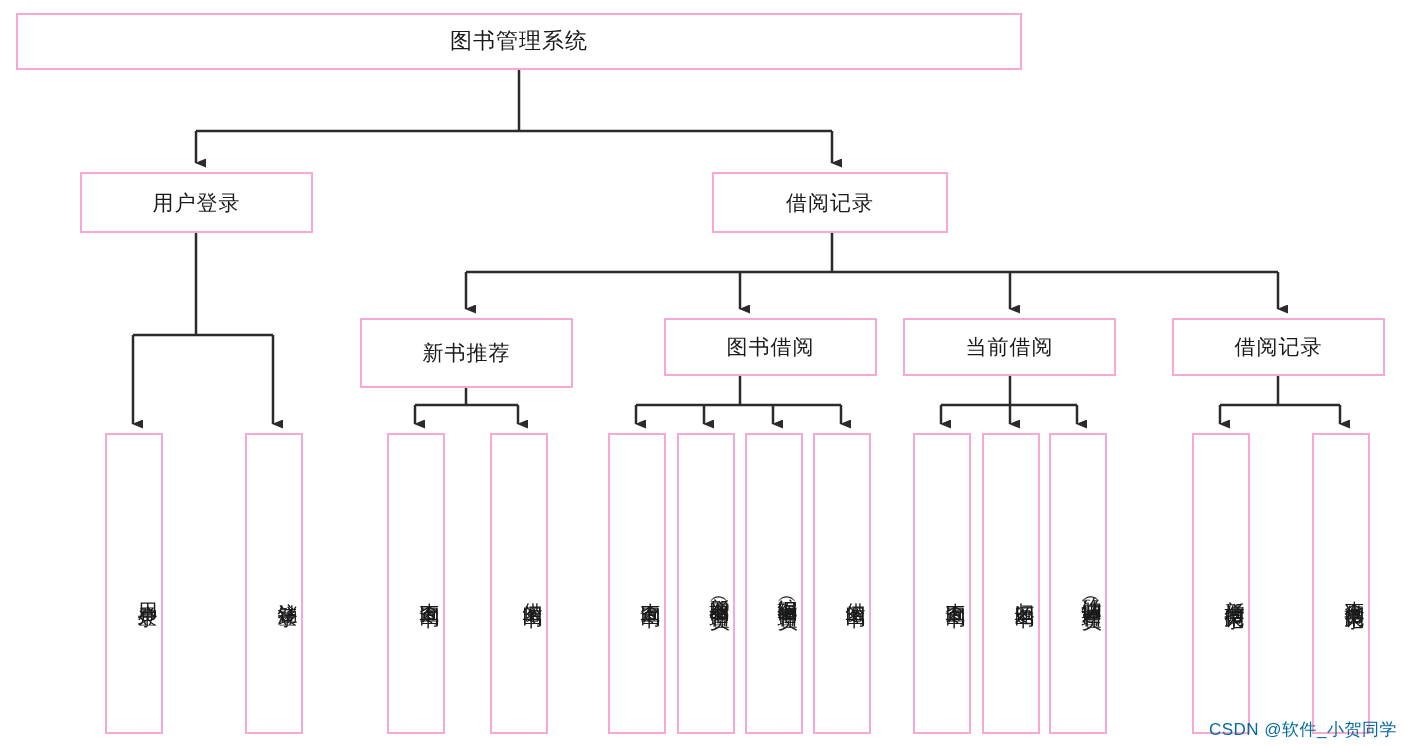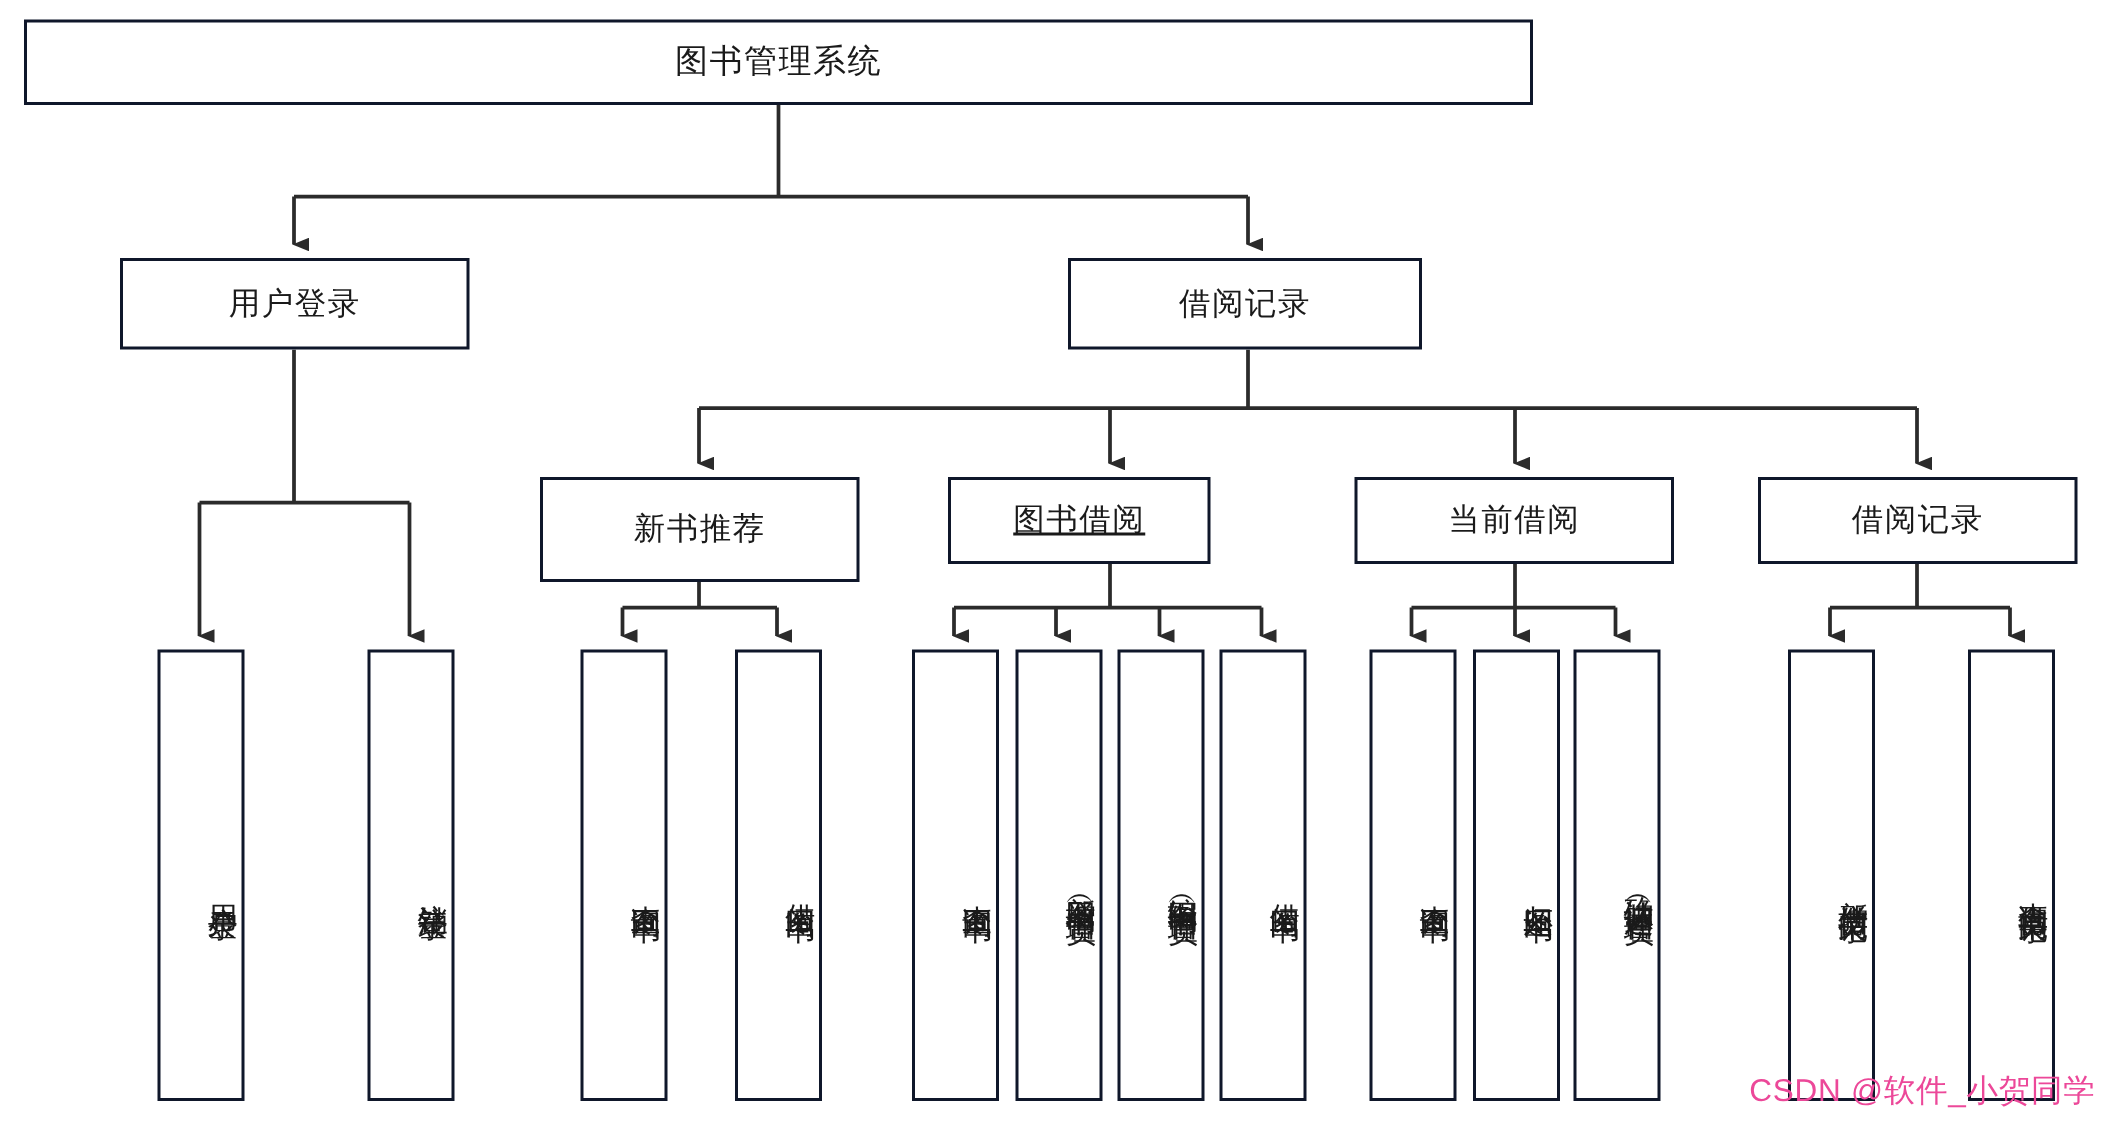--- a/index.html
+++ b/index.html
@@ -23,21 +23,21 @@
     left: 0;
     top: 0;
     width: 1405px;
     height: 747px;
     pointer-events: none;
   }
   .node {
     position: absolute;
     box-sizing: border-box;
     background: #ffffff;
-    border: 2px solid #0f172a;
+    border: 2px solid #f9a8d4;
     display: flex;
     align-items: center;
     justify-content: center;
     color: #1a1a1a;
   }
   .node.horiz {
     font-size: 21px;
     letter-spacing: 1px;
     line-height: 1.2;
     text-align: center;
@@ -57,22 +57,22 @@
     white-space: nowrap;
   }
   .leaf-text {
     writing-mode: vertical-rl;
     text-orientation: upright;
   }
   #watermark {
     position: absolute;
     right: 8px;
     bottom: 6px;
-    font-size: 21px;
-    color: #ec4899;
+    font-size: 17px;
+    color: #0369a1;
     letter-spacing: 0.5px;
     white-space: nowrap;
   }
 </style>
 </head>
 <body>
 
 <div id="canvas">
 
   <svg id="edges" viewBox="0 0 1405 747" xmlns="http://www.w3.org/2000/svg">
@@ -132,21 +132,21 @@
   <div class="node horiz" style="left:80px; top:172px; width:233px; height:61px;">
     <span>用户登录</span>
   </div>
   <div class="node horiz" style="left:712px; top:172px; width:236px; height:61px;">
     <span>借阅记录</span>
   </div>
 
   <div class="node horiz" style="left:360px; top:318px; width:213px; height:70px;align-items:center;">
     <span>新书推荐</span>
   </div>
-  <div class="node horiz" style="left:632px; top:318px; width:175px; height:58px;text-decoration:underline;">
+  <div class="node horiz" style="left:664px; top:318px; width:213px; height:58px;">
     <span>图书借阅</span>
   </div>
   <div class="node horiz" style="left:1172px; top:318px; width:213px; height:58px;">
     <span>借阅记录</span>
   </div>
   <div class="node horiz" style="left:903px; top:318px; width:213px; height:58px;">
     <span>当前借阅</span>
   </div>
 
   <div class="node leaf" style="left:105px; top:433px; width:58px; height:301px;">

